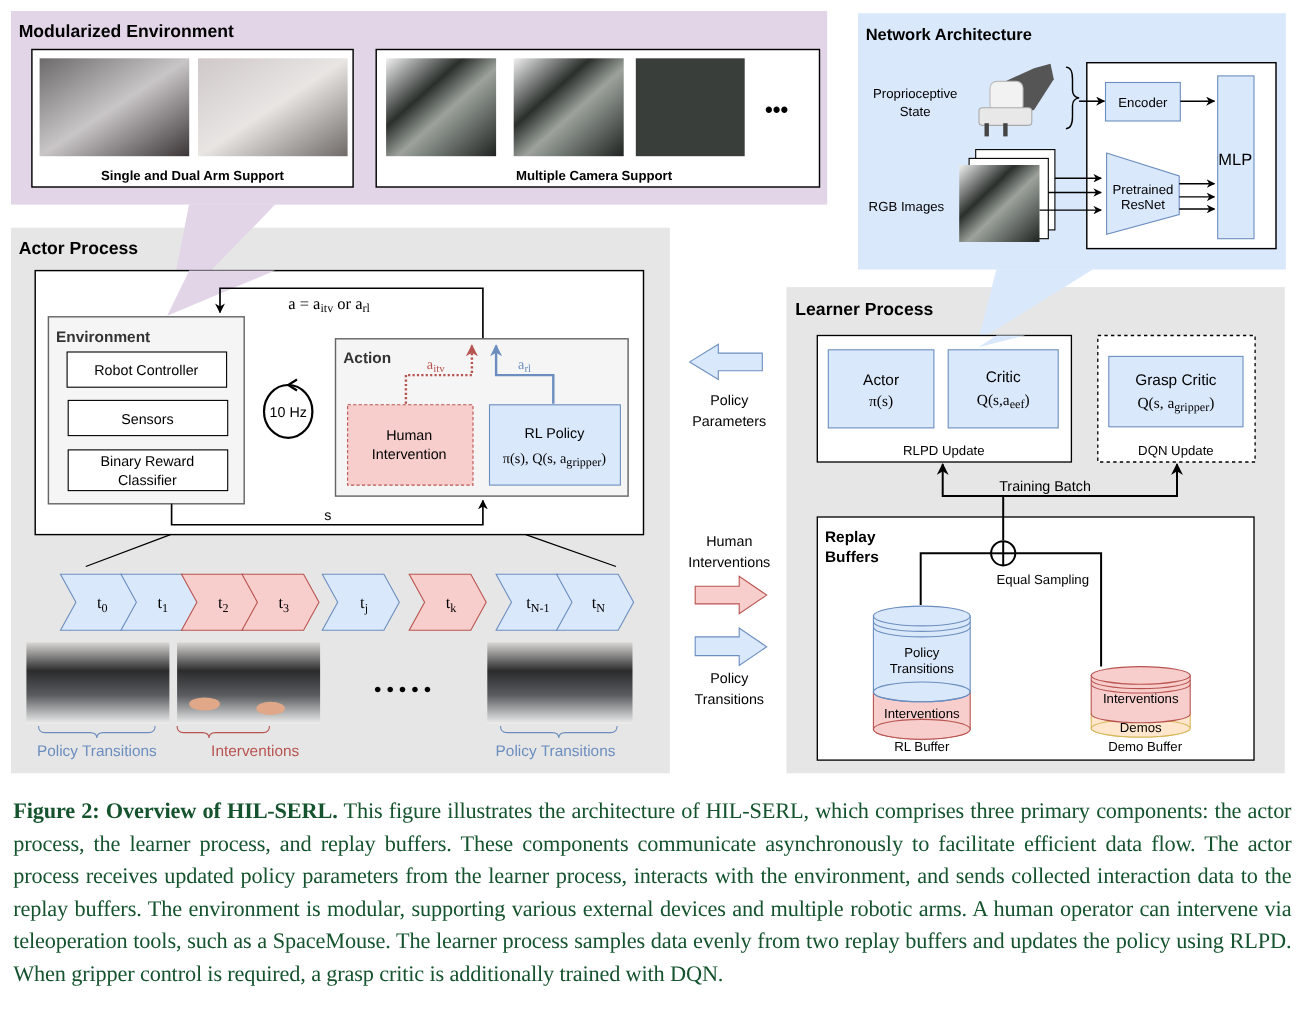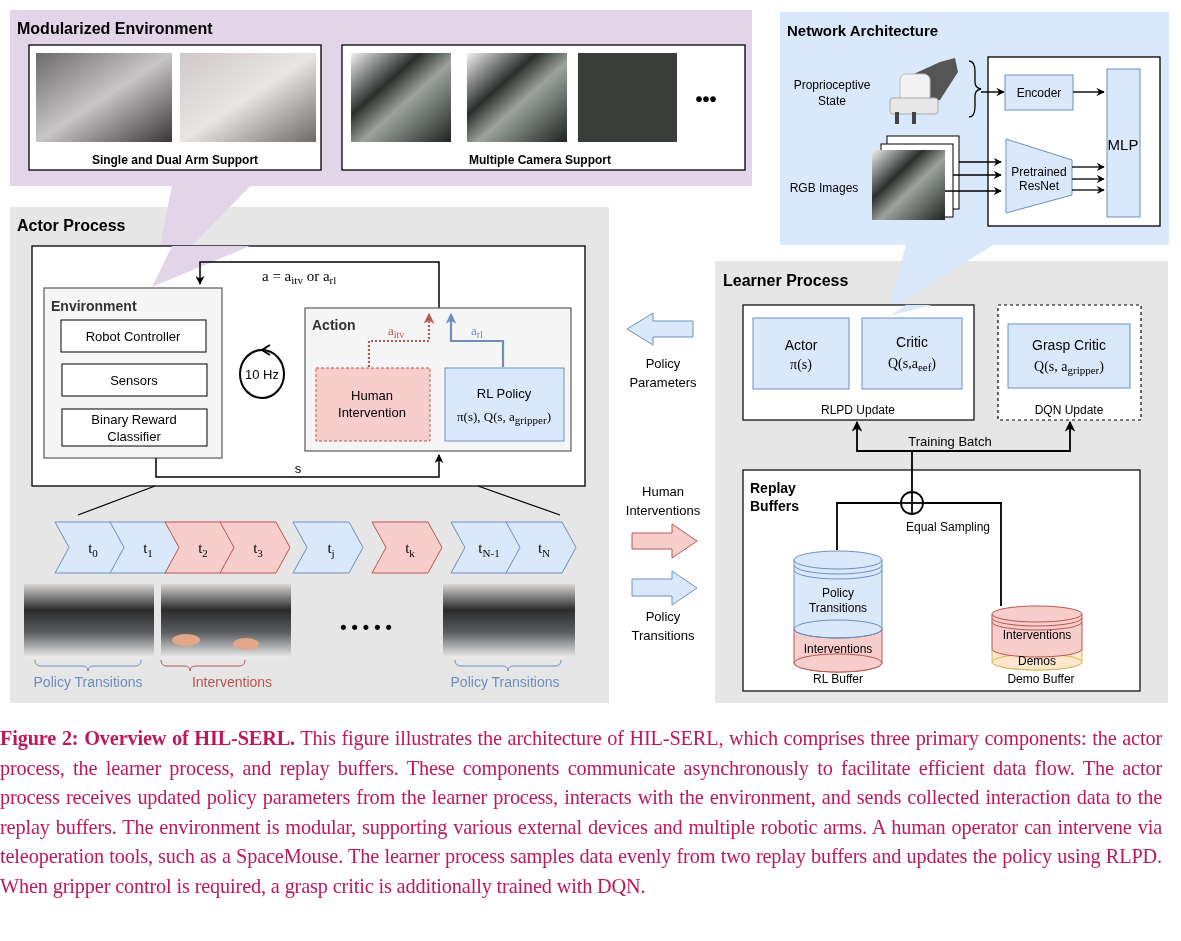--- a/index.html
+++ b/index.html
@@ -1,22 +1,22 @@
 <!DOCTYPE html>
 <html><head>
 <meta charset="utf-8">
 <style>
   html,body{margin:0;padding:0;background:#ffffff;}
   body{width:1181px;height:941px;position:relative;overflow:hidden;}
   #diagram{position:absolute;left:0;top:0;width:1181px;height:710px;}
   .sans{font-family:"Liberation Sans","DejaVu Sans",sans-serif;}
   .serif{font-family:"Liberation Serif","DejaVu Serif",serif;}
-  #caption{position:absolute;left:0;top:724px;width:1162px;
+  #caption{position:absolute;left:12px;top:724px;width:1162px;
     font-family:"Liberation Serif","DejaVu Serif",serif;font-size:20.3px;line-height:29.6px;
-    color:#be185d;text-align:justify;letter-spacing:-0.15px;}
+    color:#14532d;text-align:justify;letter-spacing:-0.15px;}
   #caption b{font-weight:bold;}
 </style>
 </head>
 <body>
 
 <svg id="diagram" viewBox="0 0 1181 710" xmlns="http://www.w3.org/2000/svg">
   <defs>
     <marker id="arrBlack" viewBox="0 0 10 10" refX="9" refY="5" markerWidth="6" markerHeight="6" orient="auto-start-reverse">
       <path d="M0,0 L10,5 L0,10 L3,5 z" fill="#000"></path>
     </marker>

